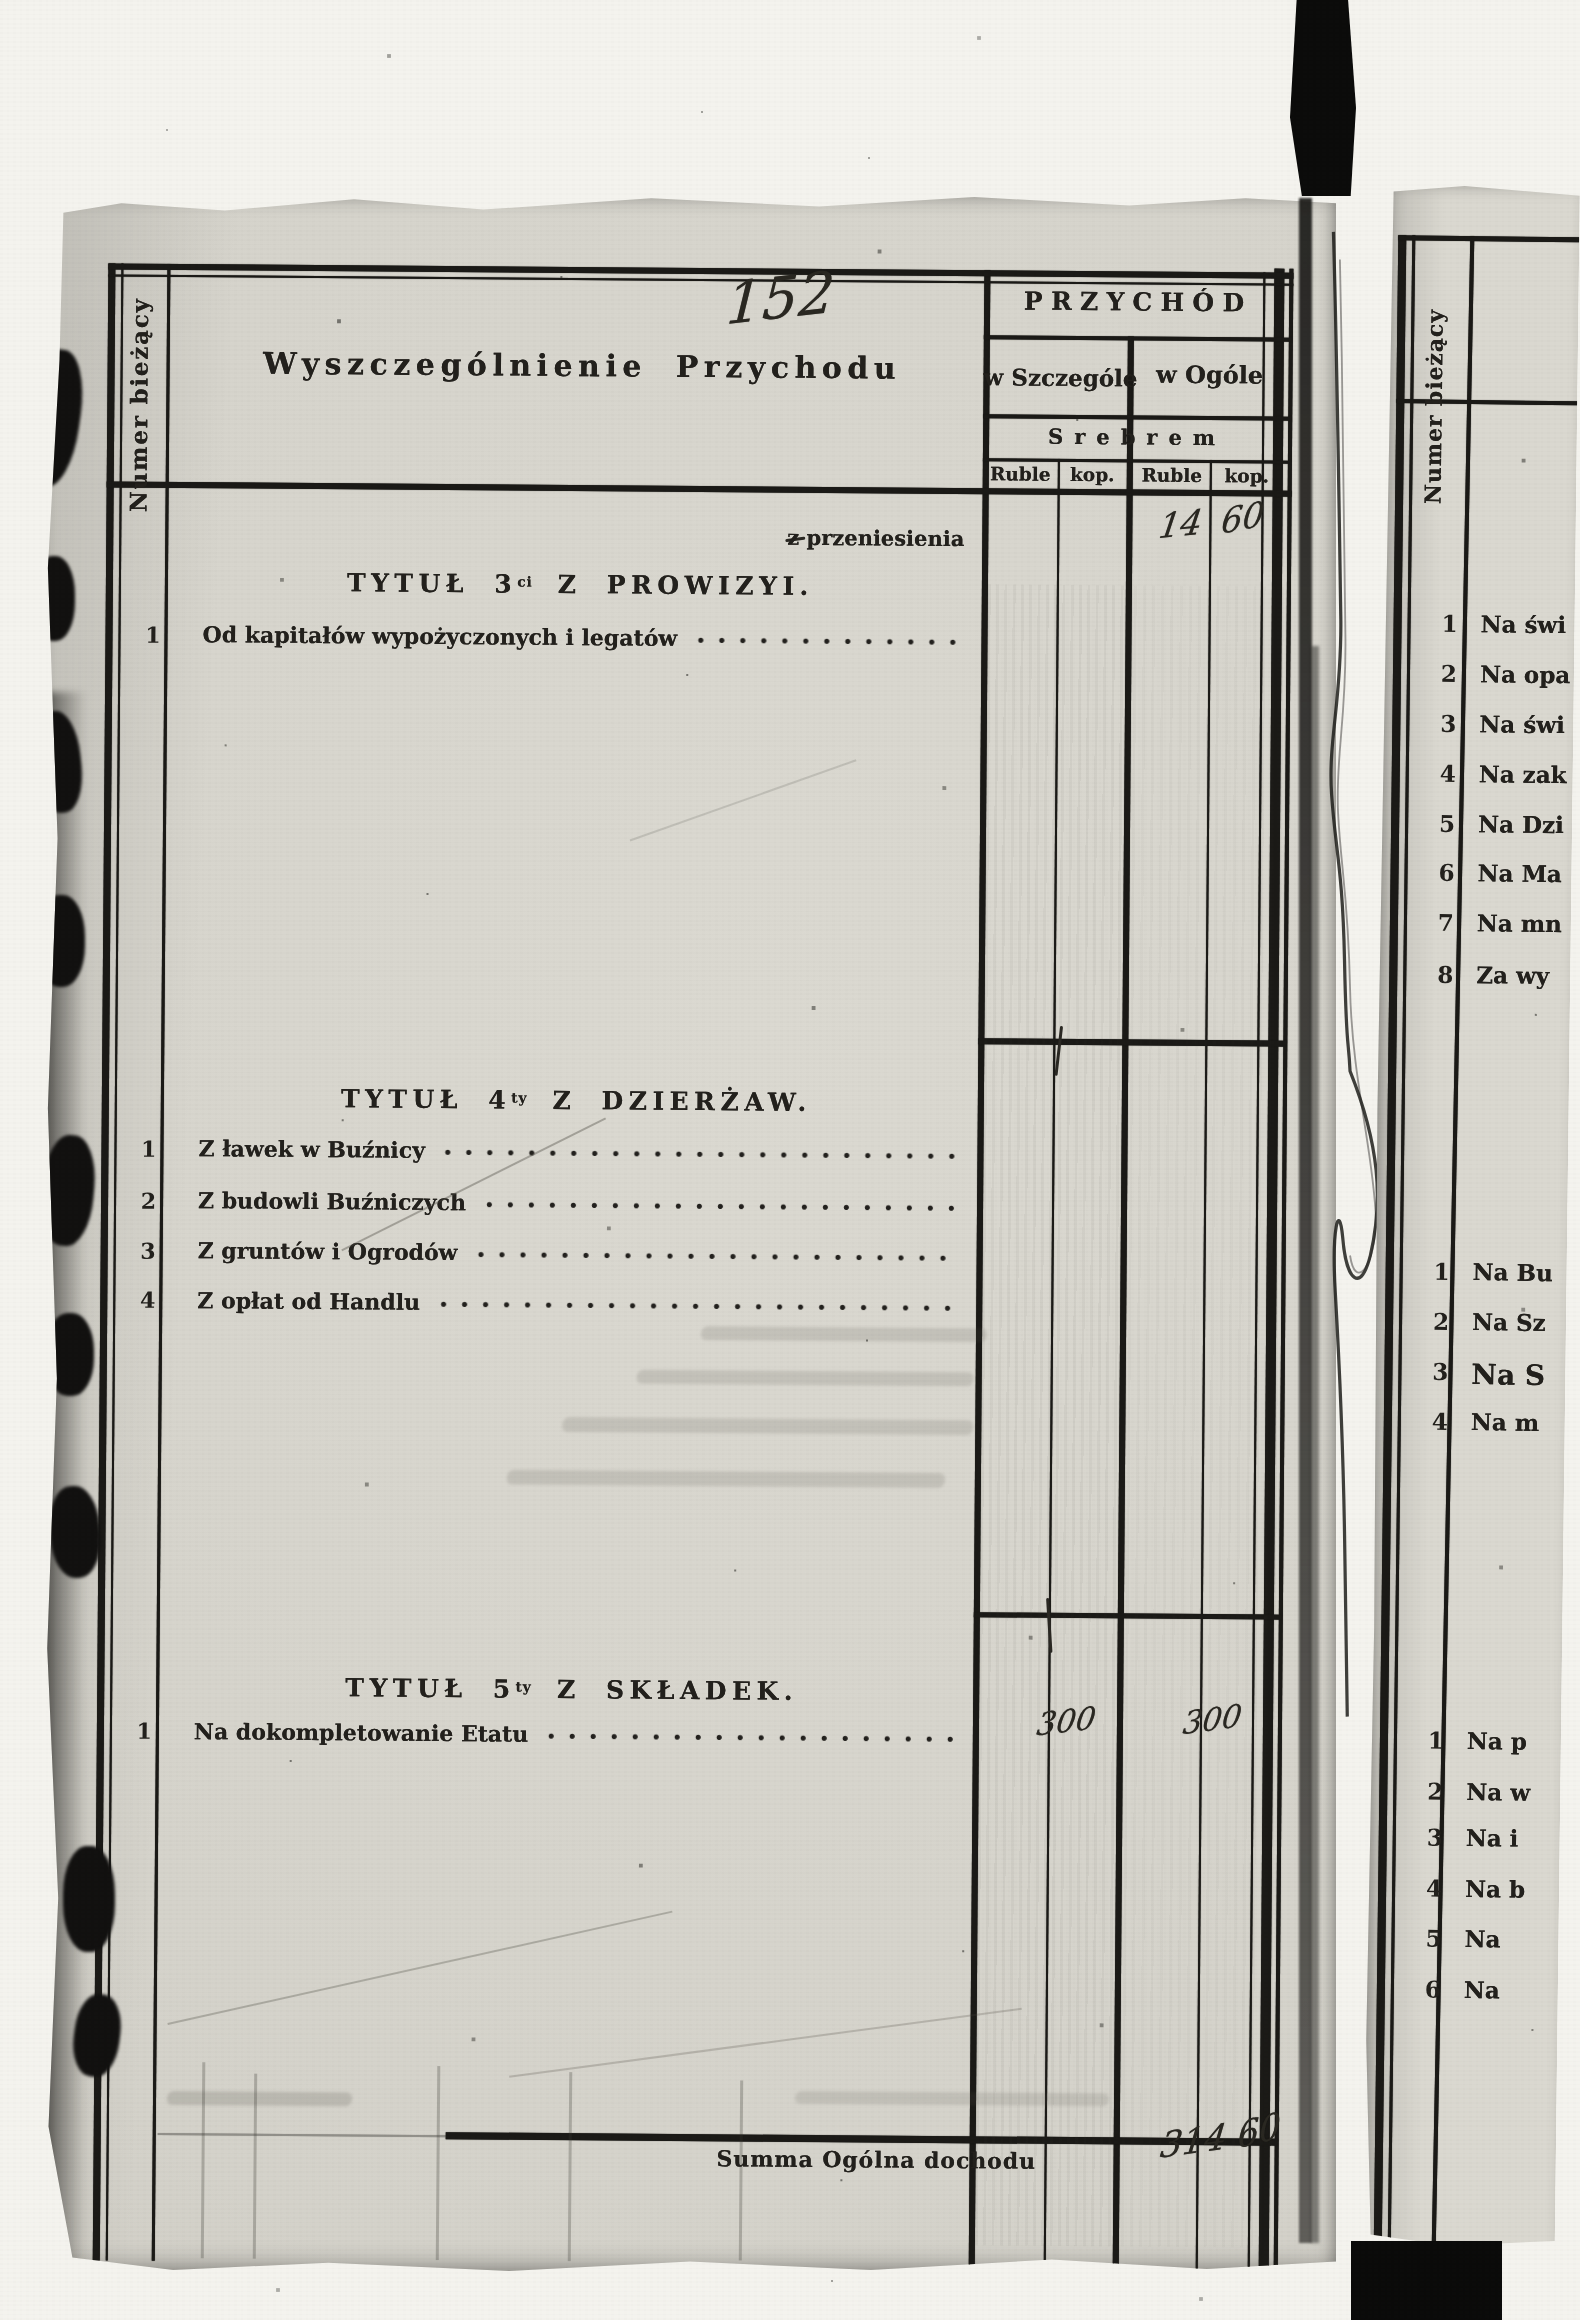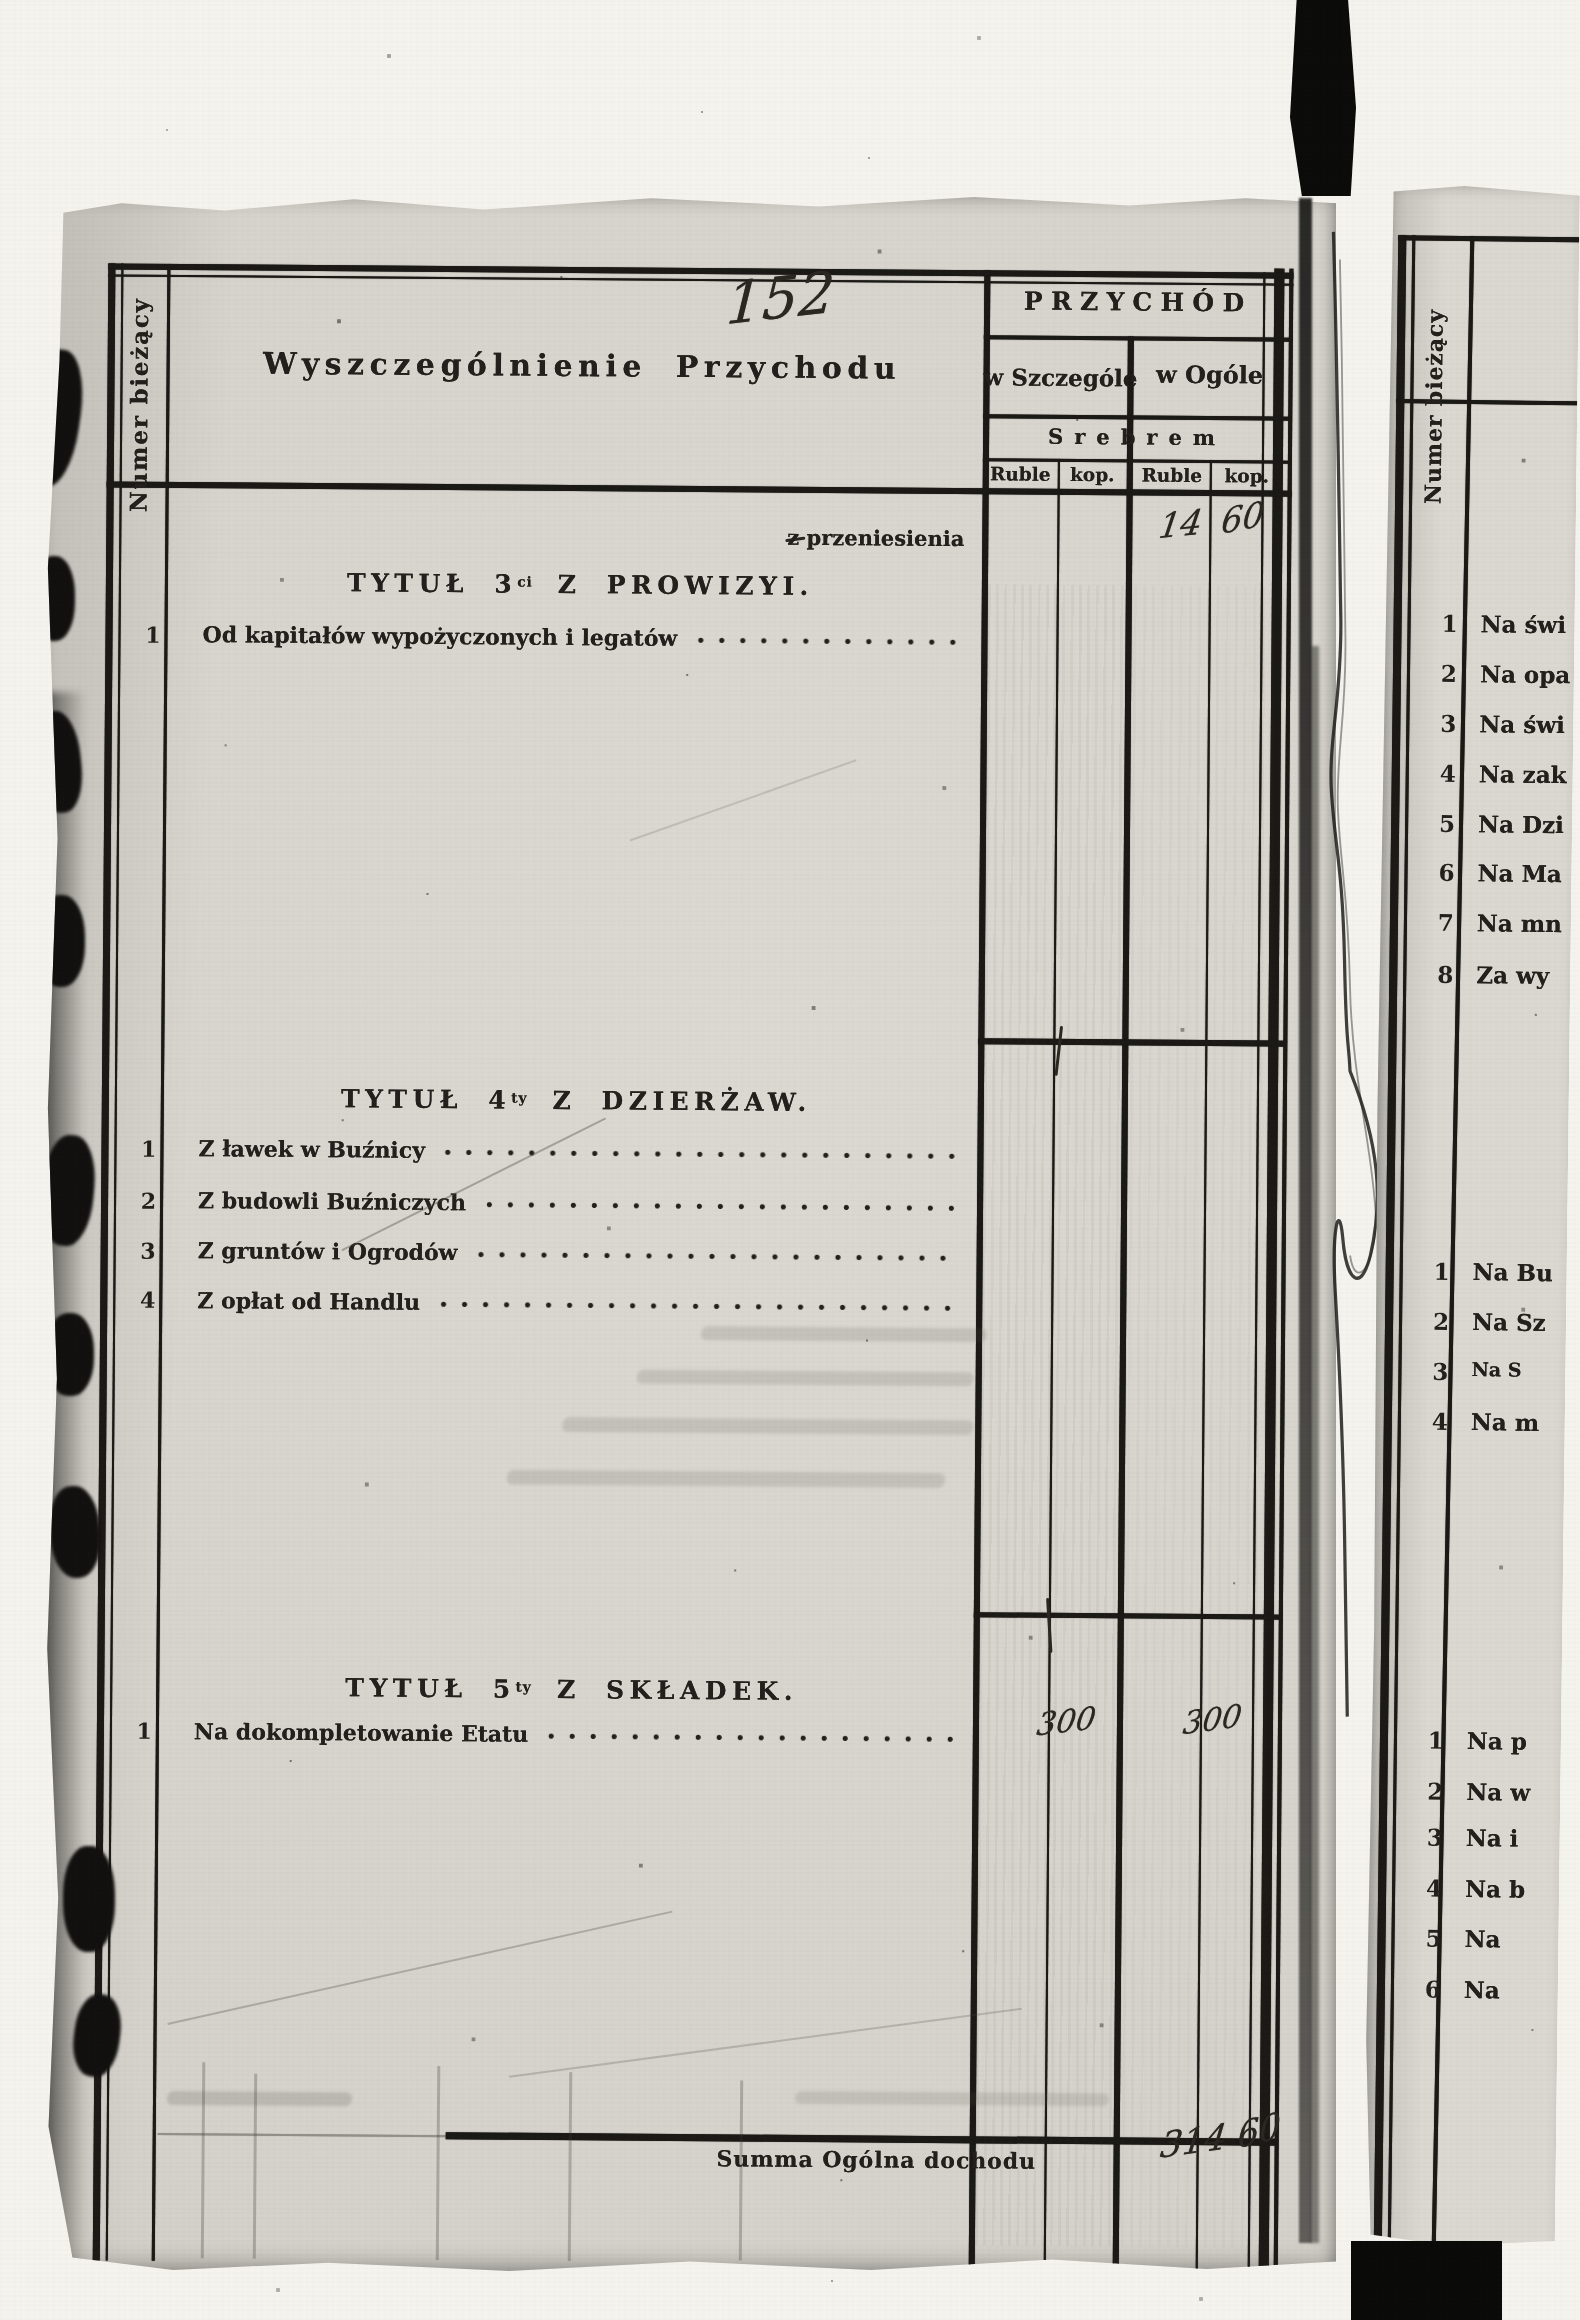--- a/index.html
+++ b/index.html
@@ -221,21 +221,21 @@
     <div class="inum" style="left:44px;top:727px;width:31px;font-size:23px;">7</div>
     <div class="txt" style="left:98px;top:727px;font-size:23px;">Na mn</div>
     <div class="inum" style="left:44px;top:779px;width:31px;font-size:23px;">8</div>
     <div class="txt" style="left:98px;top:779px;font-size:23px;">Za wy</div>
 
     <div class="inum" style="left:44px;top:1076px;width:31px;font-size:23px;">1</div>
     <div class="txt" style="left:98px;top:1076px;font-size:23px;">Na Bu</div>
     <div class="inum" style="left:44px;top:1126px;width:31px;font-size:23px;">2</div>
     <div class="txt" style="left:98px;top:1126px;font-size:23px;">Na Sz</div>
     <div class="inum" style="left:44px;top:1176px;width:31px;font-size:23px;">3</div>
-    <div class="txt" style="left:98px;top:1176px;font-size:19px;">Na S</div>
+    <div class="txt" style="left:98px;top:1176px;font-size:28px;">Na S</div>
     <div class="inum" style="left:44px;top:1226px;width:31px;font-size:23px;">4</div>
     <div class="txt" style="left:98px;top:1226px;font-size:23px;">Na m</div>
 
     <div class="inum" style="left:44px;top:1545px;width:31px;font-size:23px;">1</div>
     <div class="txt" style="left:98px;top:1545px;font-size:23px;">Na p</div>
     <div class="inum" style="left:44px;top:1596px;width:31px;font-size:23px;">2</div>
     <div class="txt" style="left:98px;top:1596px;font-size:23px;">Na w</div>
     <div class="inum" style="left:44px;top:1642px;width:31px;font-size:23px;">3</div>
     <div class="txt" style="left:98px;top:1642px;font-size:23px;">Na i</div>
     <div class="inum" style="left:44px;top:1693px;width:31px;font-size:23px;">4</div>

